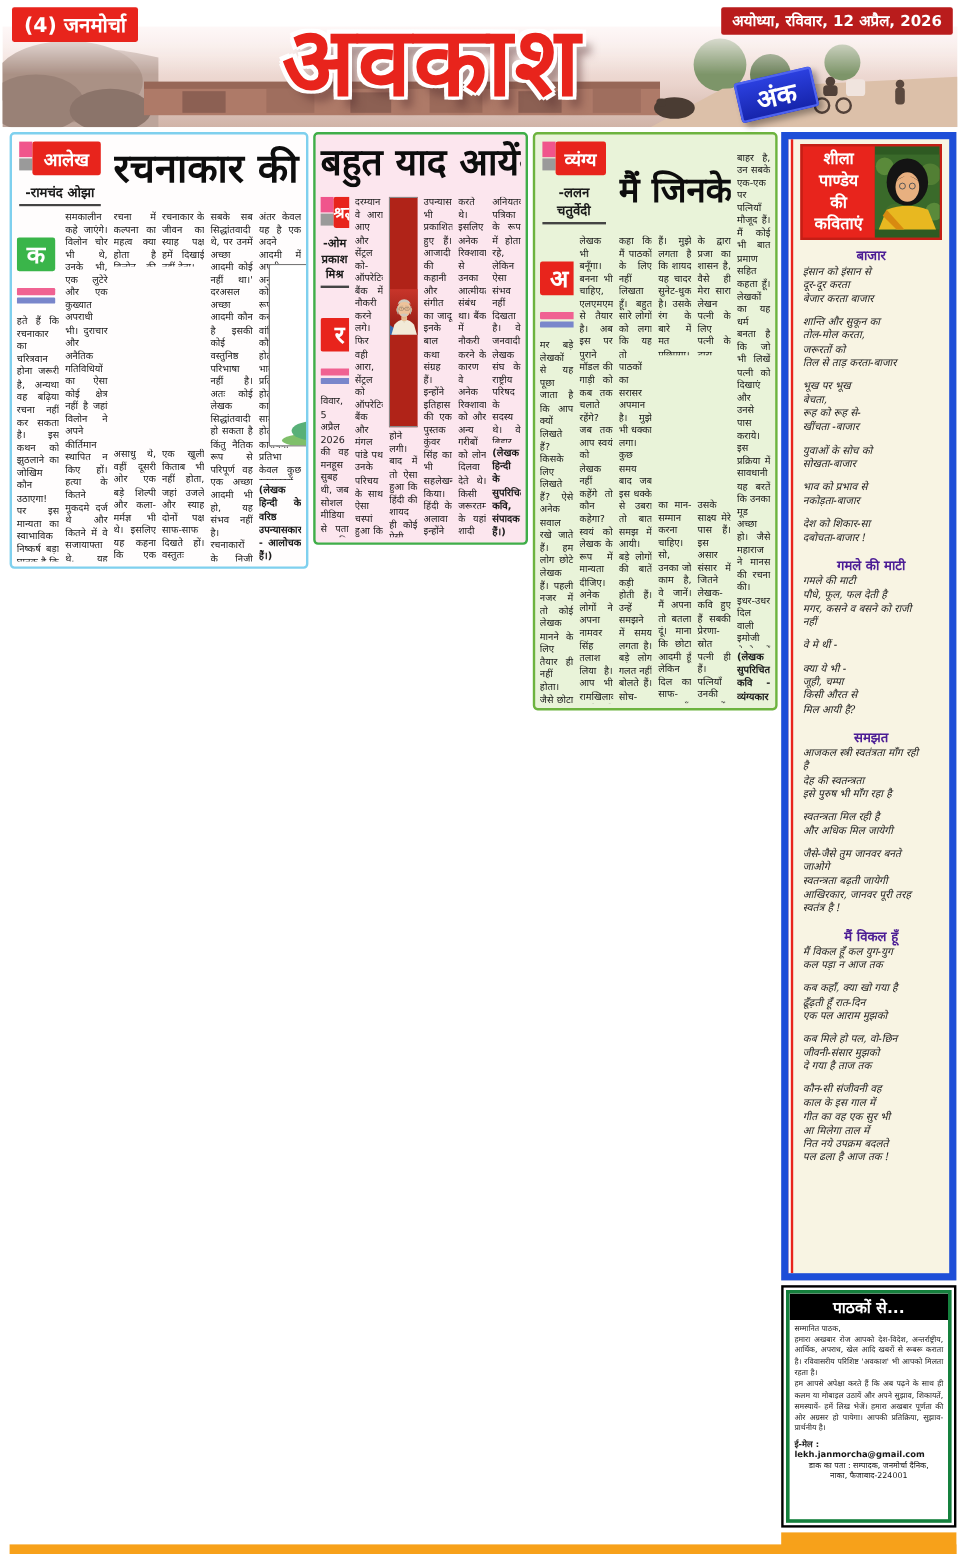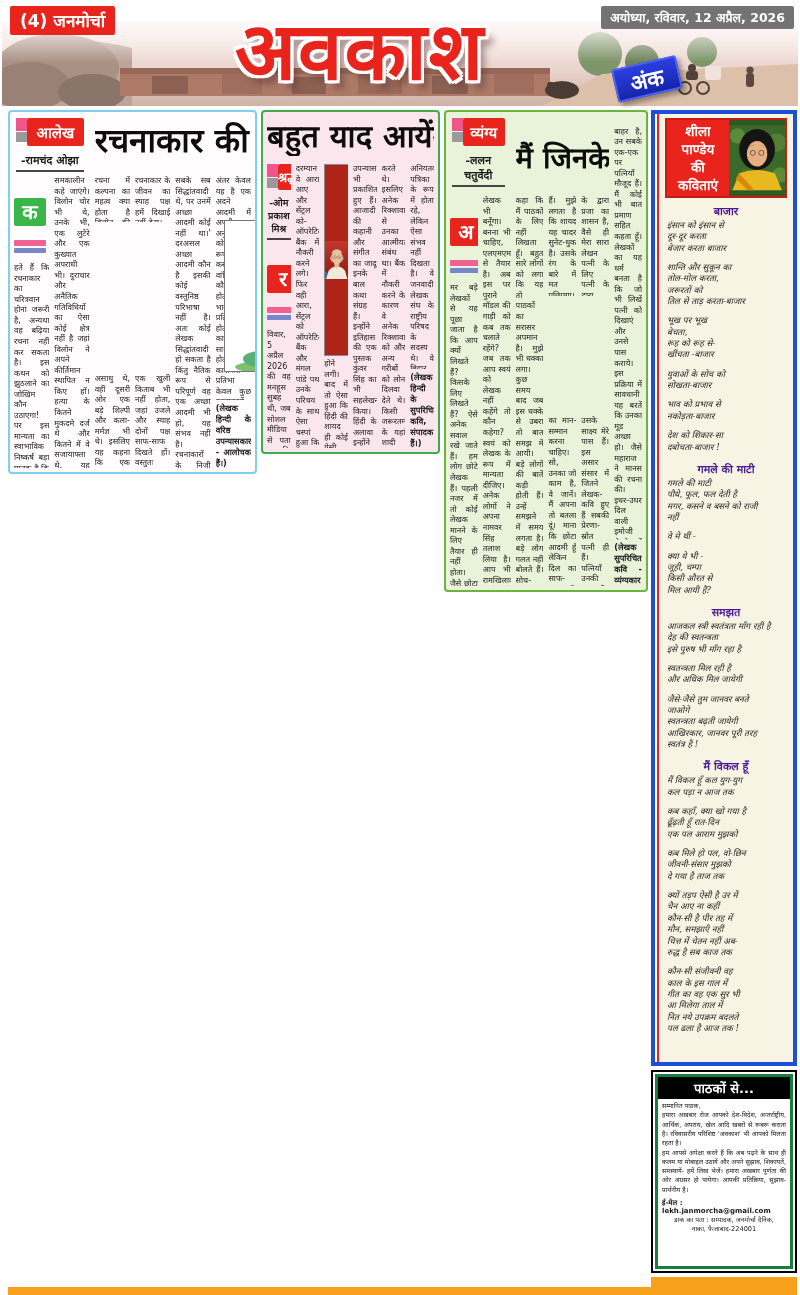--- a/index.html
+++ b/index.html
@@ -4,21 +4,21 @@
 <style>
   html,body{margin:0;padding:0;background:#fff;}
   body{width:800px;height:1295px;position:relative;overflow:hidden;
        font-family:"DejaVu Sans",sans-serif;color:#1a1a1a;}
   
   .masthead{position:relative;height:102px;margin:4px 2px 2px 2px;}
   .mast-photo{position:absolute;left:0;right:0;top:18px;bottom:0;overflow:hidden;}
   .mast-photo svg{width:100%;height:100%;display:block;}
   .edition-box{position:absolute;left:8px;top:2px;background:#e8241c;color:#fff;
        font-weight:bold;font-size:17px;padding:3px 10px;z-index:5;border-radius:2px;}
-  .dateline-box{position:absolute;right:4px;top:2px;background:#737373;color:#fff;
+  .dateline-box{position:absolute;right:4px;top:2px;background:#b91c1c;color:#fff;
        font-weight:bold;font-size:12.5px;padding:3px 9px;z-index:5;border-radius:2px;}
   .mast-title{position:absolute;left:0;right:80px;top:6px;text-align:center;z-index:4;
        font-size:80px;line-height:1.05;font-weight:800;color:#e8241c;letter-spacing:2px;
        text-shadow:-3px -3px 0 #fff,3px -3px 0 #fff,-3px 3px 0 #fff,3px 3px 0 #fff,
                    0 -3px 0 #fff,0 3px 0 #fff,-3px 0 0 #fff,3px 0 0 #fff,
                    7px 9px 7px rgba(90,50,50,.5);}
   .mast-badge{position:absolute;right:118px;top:58px;z-index:6;background:linear-gradient(#2c41e2,#1523a9);
        color:#fff;font-weight:800;font-size:22px;padding:2px 16px;transform:rotate(-13deg);
        border-radius:3px;box-shadow:3px 4px 5px rgba(0,0,0,.35),0 0 0 2px #4e63f0 inset;}
   
@@ -68,21 +68,21 @@
        border:1px solid #667;}
   .a2-photo{width:100%;height:190px;border:1px solid #888;flex:none;background:#b02318;}
   .spacer-a1{height:152px;flex:none;}
   .top-a1{height:46px;flex:none;overflow:hidden;}
   .spacer-a3{height:120px;flex:none;}
   .top-a3{height:100px;flex:none;overflow:hidden;}
   .a2-lane1-meta{margin:0 0 3px 0;}
   .a2-lane1-meta .sec-label{font-size:13px;}
   .a2-lane1-meta .byline{font-size:9.5px;margin:2px 0 0 0;}
   
-  .poems-box{height:946px;border:4px solid #1d4ed8;background:#f8f4e3;overflow:hidden;
+  .poems-box{height:946px;border:6px solid #1d4ed8;background:#f8f4e3;overflow:hidden;
        box-shadow:inset 2px 0 0 #fff,inset 4px 0 0 #e8241c;padding:4px 6px 4px 10px;}
   .poems-header{display:flex;border:2px solid #c41e16;background:#e8241c;height:76px;}
   .poems-header-title{flex:1.1;color:#fff;font-weight:800;font-size:13.5px;text-align:center;
        display:flex;align-items:center;justify-content:center;line-height:1.35;white-space:pre-line;}
   .poems-header-photo{flex:1;background:#2e5a22;}
   .poems-header-photo svg{width:100%;height:100%;display:block;}
   .poem-title{font-family:"DejaVu Serif",serif;font-weight:800;font-size:11px;text-align:center;
        margin:5px 0 2px 0;color:#4c1d95;}
   .stanza{font-family:"DejaVu Serif",serif;font-style:italic;font-size:8.6px;line-height:1.32;
        margin:0 16px 8px 2px;white-space:pre-line;color:#222;}
@@ -458,26 +458,20 @@
       <div>
         <div class="poem-title">मैं विकल हूँ</div>
         <div class="stanza">मैं विकल हूँ कल युग-युग
 कल पड़ा न आज तक</div>
         <div class="stanza">कब कहाँ, क्या खो गया है
 ढूँढ़ती हूँ रात-दिन
 एक पल आराम मुझको</div>
         <div class="stanza">कब मिले हो पल, वो-छिन
 जीवनी-संसार मुझको
 दे गया है ताज तक</div>
-        <div class="stanza">क्यों तड़प ऐसी है उर में
-चैन आए ना कहीं
-कौन-सी है पीर तह में
-मौन, समझाएँ नहीं
-चित्त में चेतन नहीं अब-
-रुद्ध है सब काज तक</div>
         <div class="stanza">कौन-सी संजीवनी वह
 काल के इस गाल में
 गीत का वह एक सुर भी
 आ मिलेगा ताल में
 नित नये उपक्रम बदलते
 पल ढला है आज तक !</div>
       </div>
     </div>
 
     <div class="readers-box">

